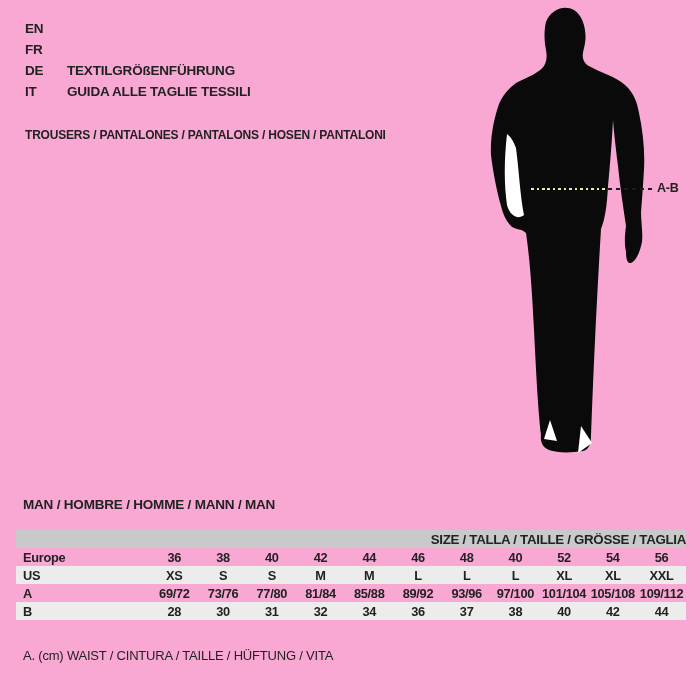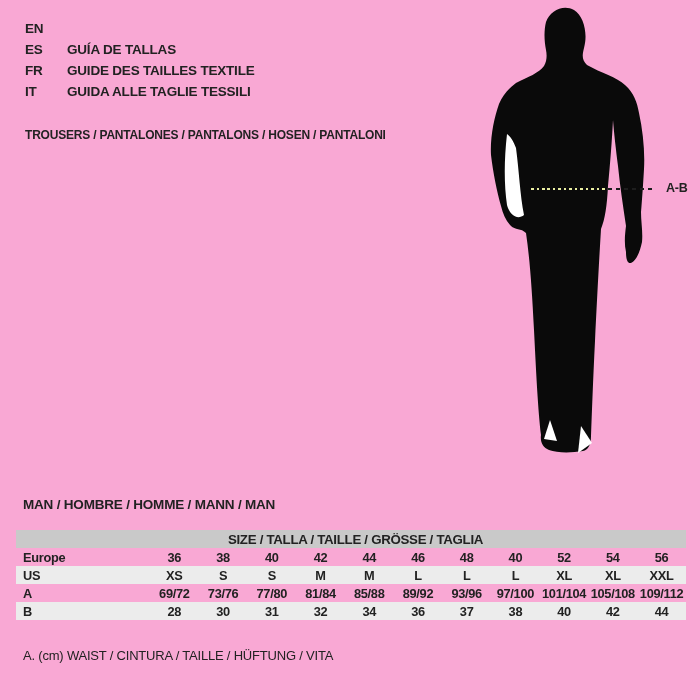--- a/index.html
+++ b/index.html
@@ -16,55 +16,54 @@
   .lang-code { width:42px; }
   .product-title { position:absolute; left:25px; top:128px;
     font-weight:bold; font-size:12px; letter-spacing:-0.2px; }
   
   .figure-wrap { position:absolute; left:460px; top:0; width:240px; height:460px; }
   .measure-dotted { position:absolute; left:531px; top:188px; width:76px; height:2px;
     background:repeating-linear-gradient(90deg,#e8eda0 0px,#e8eda0 2.5px,transparent 2.5px,transparent 5.5px); z-index:3; }
   .measure-dashed { position:absolute; left:608px; top:188px; width:46px; height:2px;
     background:repeating-linear-gradient(90deg,#1d1d1d 0px,#1d1d1d 4px,transparent 4px,transparent 8px); z-index:3; }
   .measure-label { position:absolute; left:657px; top:181px;
-    font-weight:bold; font-size:12.5px; letter-spacing:-0.2px; z-index:3;margin-left:9px; }
+    font-weight:bold; font-size:12.5px; letter-spacing:-0.2px; z-index:3; }
   
   .section-title { position:absolute; left:23px; top:497px;
     font-weight:bold; font-size:13.5px; letter-spacing:-0.2px; }
   
   .size-table { position:absolute; left:16px; top:530px; width:670px;
     border-collapse:collapse; table-layout:fixed;
     font-size:12.8px; letter-spacing:-0.3px; }
-  .size-table th { background:#c9c9c9; text-align:center; font-weight:bold;
+  .size-table th { background:#c9c9c9; text-align:right; font-weight:bold;
     font-size:13.3px; height:18px; padding-left:9px; }
   .size-table td { height:18px; text-align:center; font-weight:bold;
     white-space:nowrap; overflow:visible;margin-top:15px; }
   .size-table td.row-label { text-align:left; padding-left:7px; }
   .size-table tr.striped { background:#ececec; }
   .c-label { width:134px; }
   
   .footnotes { position:absolute; left:23px; top:647px;
     font-weight:normal; font-size:13px; line-height:18.5px; letter-spacing:-0.2px; }
 </style>
 </head>
 <body>
 
 <div class="canvas">
 
   <div class="lang-list">
     <div class="lang-row">
       <span class="lang-code">EN</span>
     </div>
     <div class="lang-row">
-      <span class="lang-code">ES</span>
-      <span>GUÍA DE TALLAS</span>
+      <span class="lang-code">FR</span>
     </div>
     <div class="lang-row">
-      <span class="lang-code">FR</span>
-      <span>GUIDE DES TAILLES TEXTILE</span>
+      <span class="lang-code">DE</span>
+      <span>TEXTILGRÖßENFÜHRUNG</span>
     </div>
     <div class="lang-row">
       <span class="lang-code">IT</span>
       <span>GUIDA ALLE TAGLIE TESSILI</span>
     </div>
   </div>
 
   <div class="product-title">TROUSERS / PANTALONES / PANTALONS / HOSEN / PANTALONI</div>
 
   <div class="figure-wrap">

